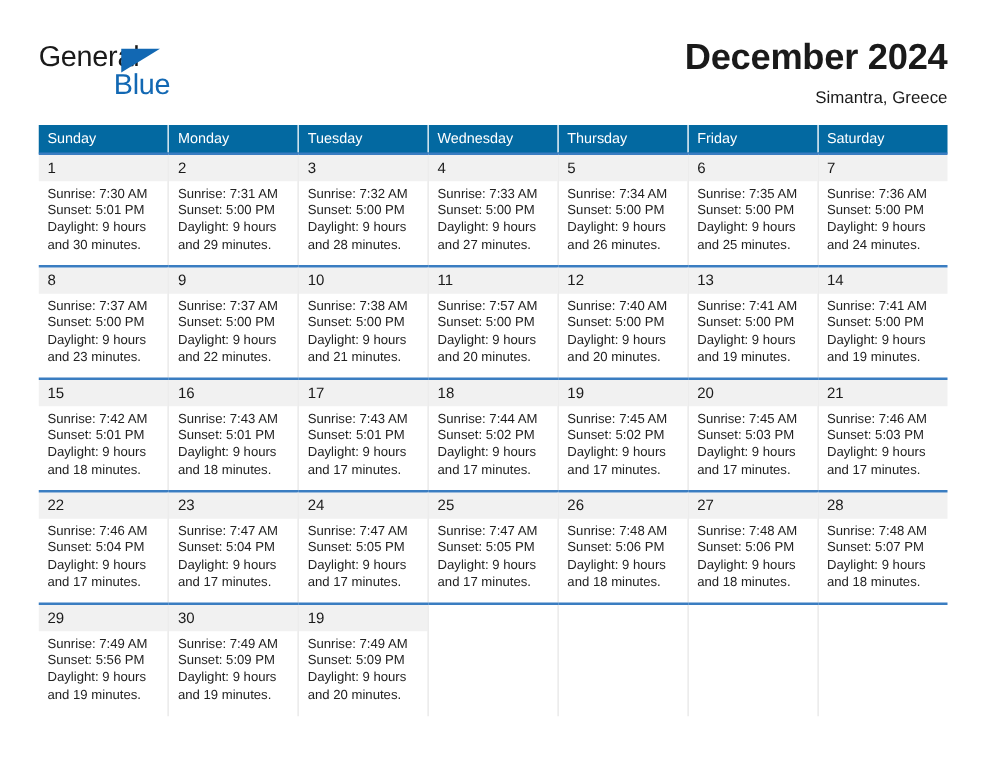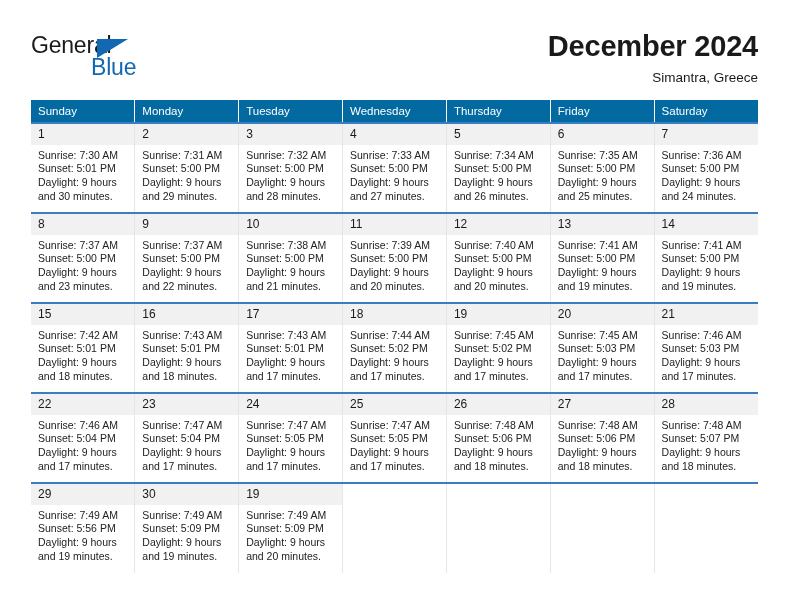--- a/index.html
+++ b/index.html
@@ -259,21 +259,21 @@
               <div class="info">
                 <div>Sunrise: 7:38 AM</div>
                 <div>Sunset: 5:00 PM</div>
                 <div>Daylight: 9 hours</div>
                 <div>and 21 minutes.</div>
               </div>
             </td>
             <td class="daycell">
               <div class="daynum">11</div>
               <div class="info">
-                <div>Sunrise: 7:39 AM</div>
+                <div>Sunrise: 7:57 AM</div>
                 <div>Sunset: 5:00 PM</div>
                 <div>Daylight: 9 hours</div>
                 <div>and 20 minutes.</div>
               </div>
             </td>
             <td class="daycell">
               <div class="daynum">12</div>
               <div class="info">
                 <div>Sunrise: 7:40 AM</div>
                 <div>Sunset: 5:00 PM</div>

